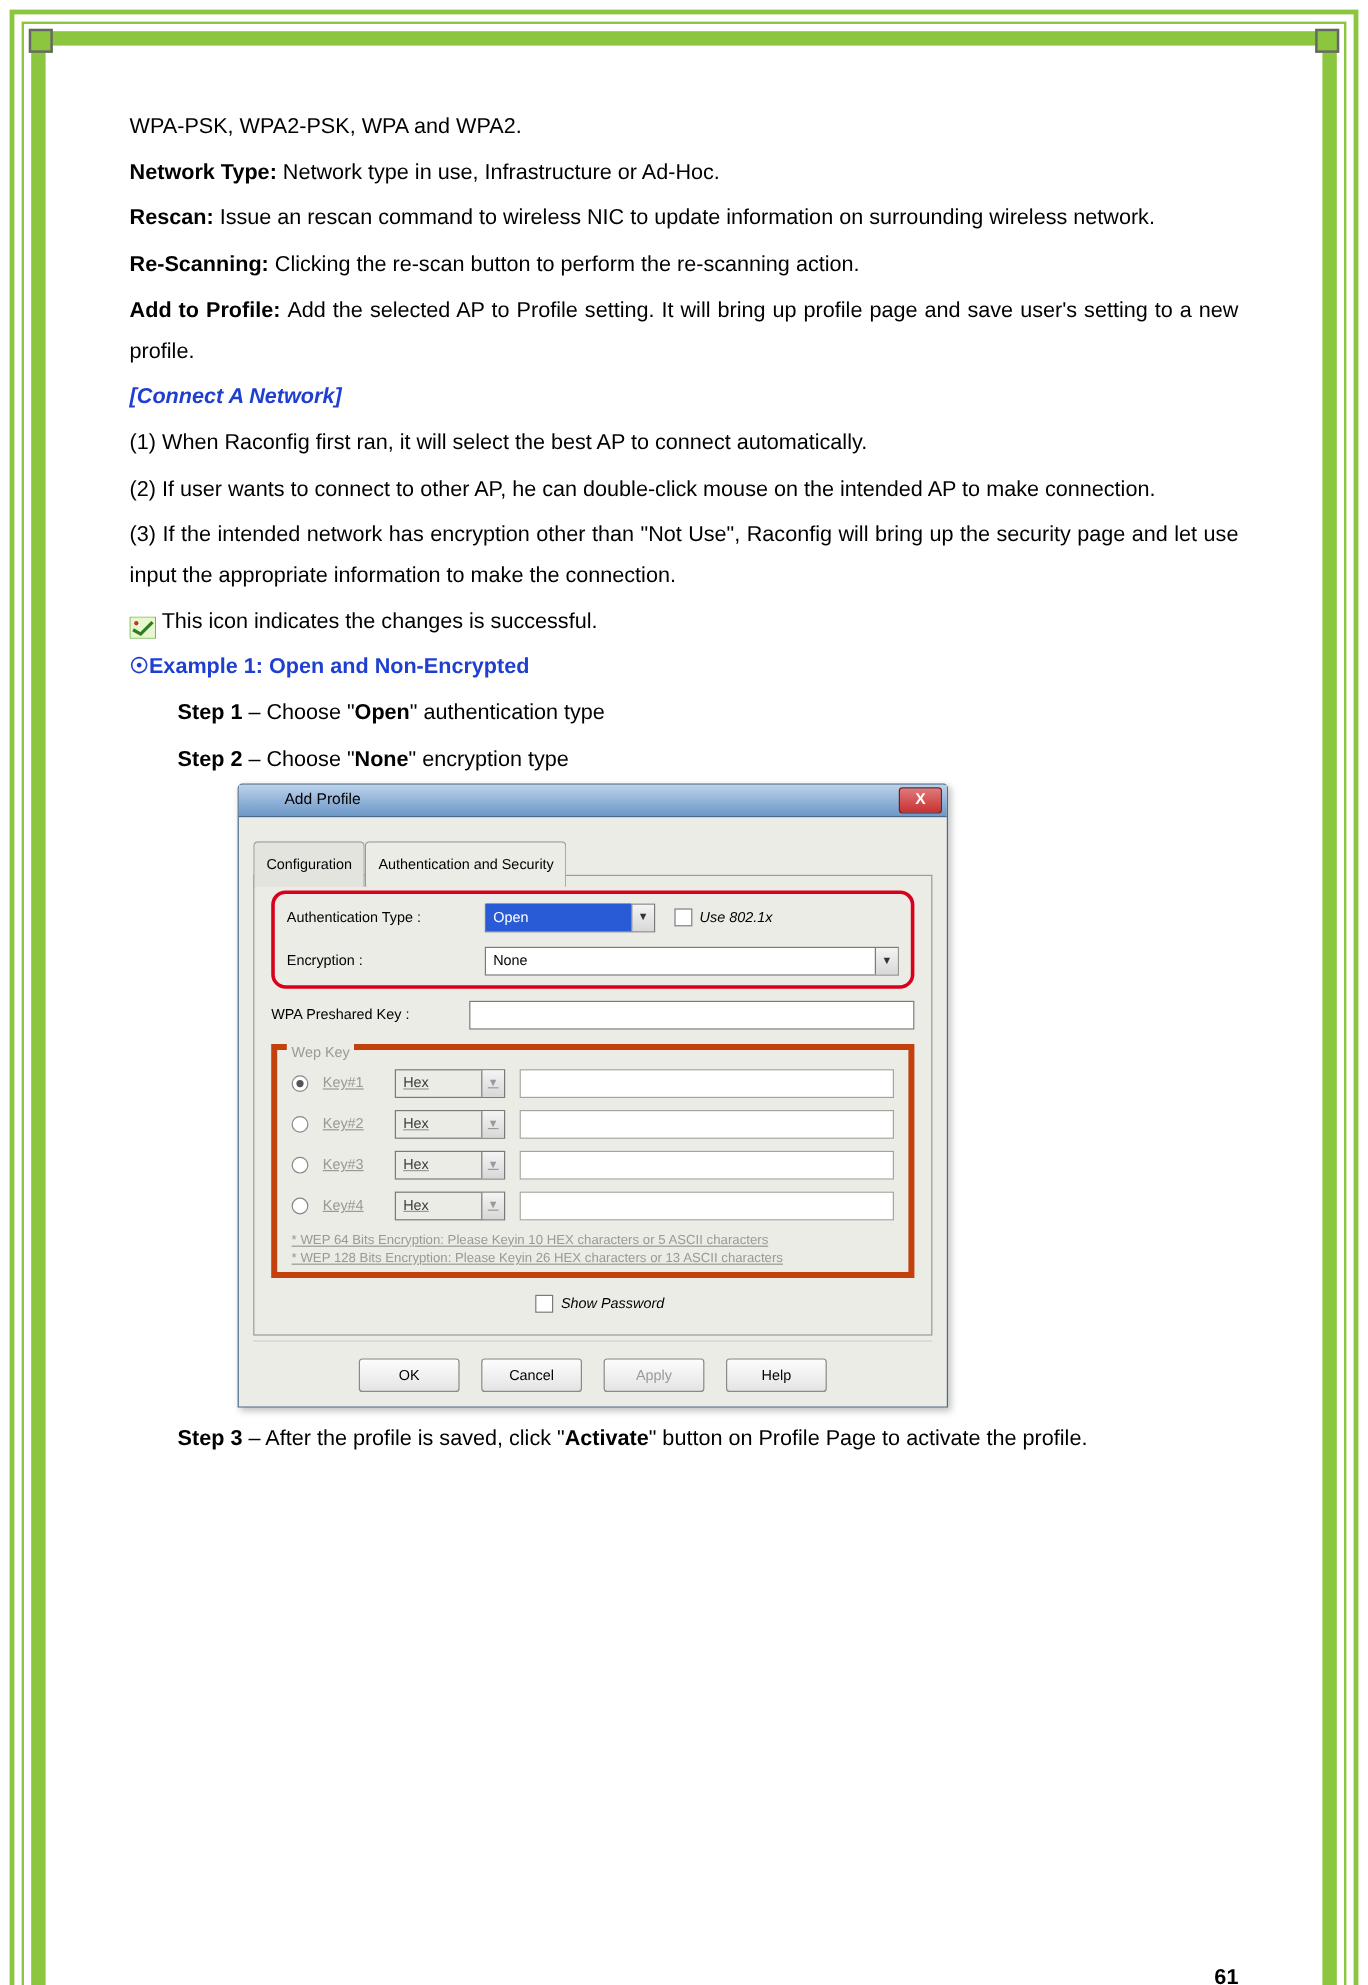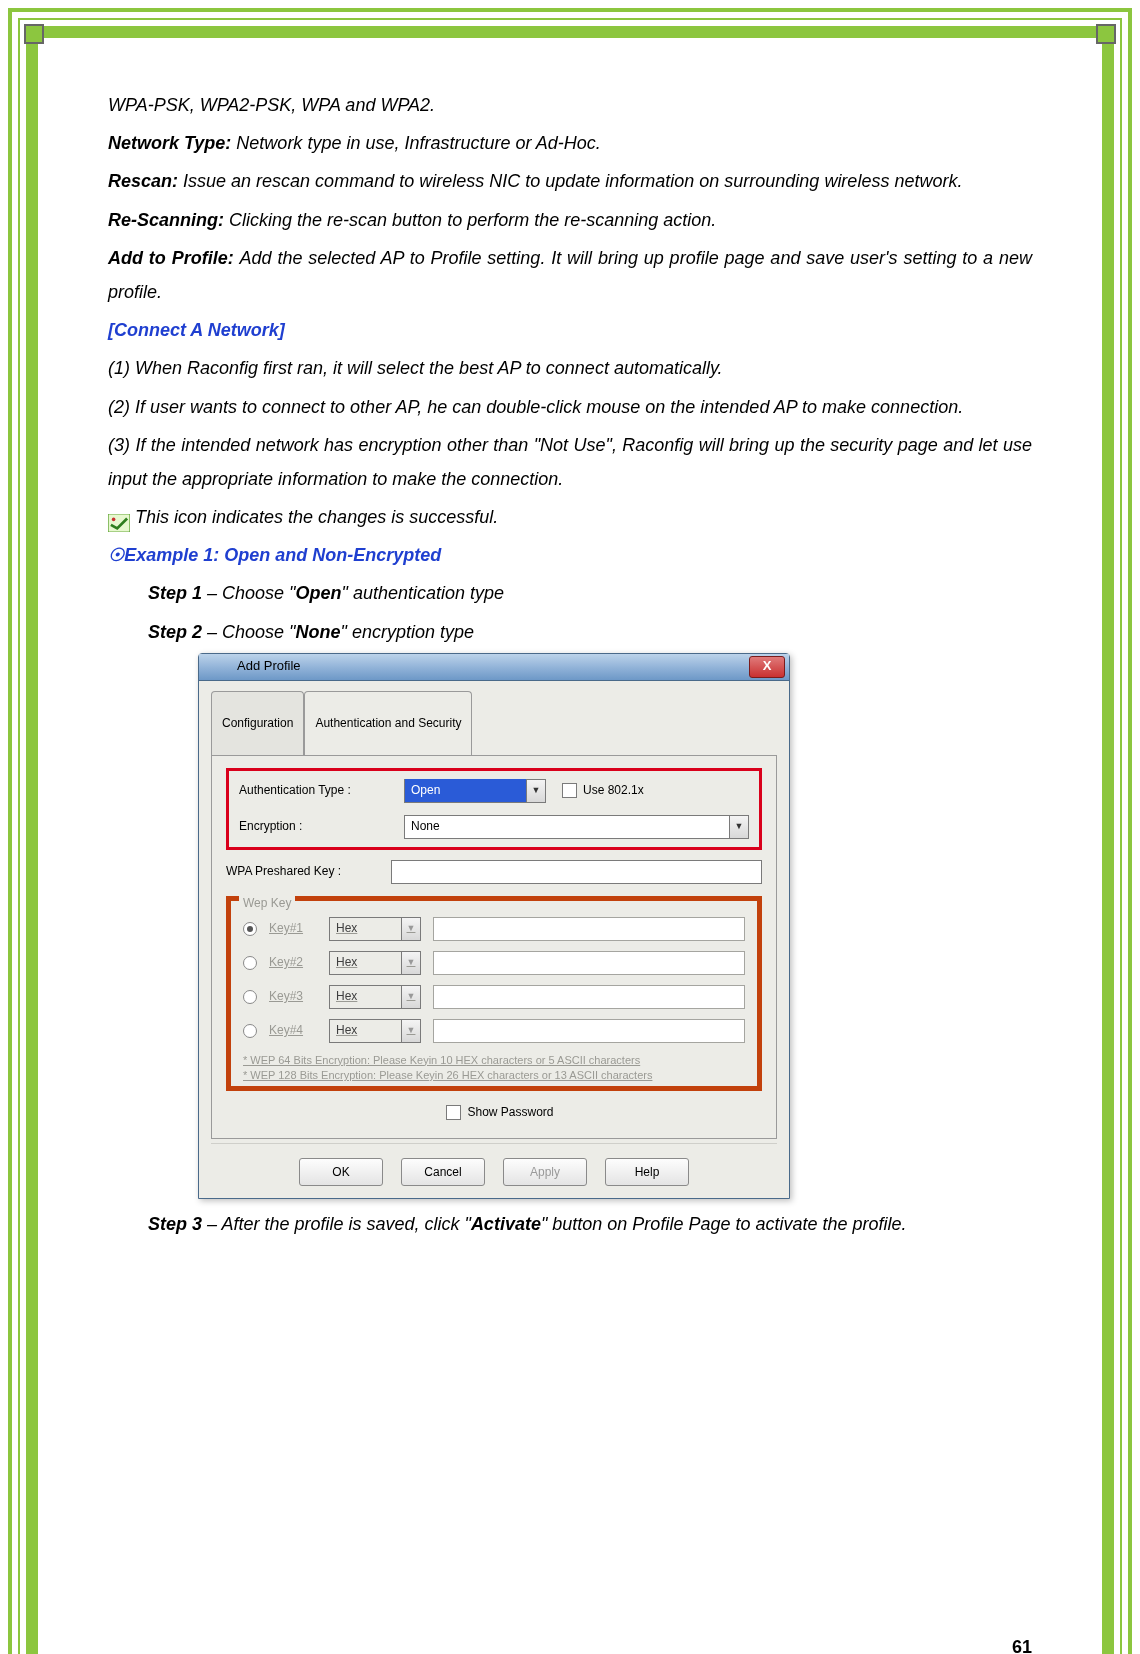--- a/index.html
+++ b/index.html
@@ -32,21 +32,21 @@
   border: 2px solid #666;
 }
 .corner.tl { top: -14px; left: -14px; }
 .corner.tr { top: -14px; right: -14px; }
 
 .content {
   font-size: 18px;
   line-height: 1.9;
   color: #000;
 }
-.content p { margin: 0 0 4px 0; text-align: justify; font-style: italic;}
+.content p { margin: 0 0 4px 0; text-align: justify;}
 .sect-title {
   color: #1F3FD0;
   font-style: italic;
   font-weight: bold;
   margin-top: 24px;
 }
 .example-title { color: #1F3FD0; font-weight: bold; margin-top: 26px; }
 .steps { margin-left: 40px; }
 .success-icon {
   display: inline-block;
@@ -78,33 +78,33 @@
   width: 34px; height: 20px;
   background: linear-gradient(#e07a7a, #c93030);
   border: 1px solid #7a1c1c;
   border-radius: 3px;
   color: #fff; text-align: center; font-weight: bold;
   line-height: 18px; font-size: 13px;
 }
 .dlg-body { padding: 8px 12px 12px 12px; }
 .tabs { display: flex; gap: 0; margin-bottom: 2px; }
 .tab {
-  padding: 20px 10px;
+  padding: 7px 10px;
   border: 1px solid #9a9a9a;
   border-bottom: none;
   background: #ECECE7;
   font-size: 12px;
   border-top-left-radius: 4px;
   border-top-right-radius: 4px;
   position: relative;
-  top: 2px;
+  top: 12px;
 }
 .tab.inactive { background: #e4e4df; }
 .panel { border: 1px solid #9a9a9a; padding: 12px 14px 10px 14px; }
-.highlight-box { border: 3px solid #D9001B; border-radius: 0; padding: 8px 10px; margin-bottom: 10px; }
+.highlight-box { border: 3px solid #D9001B; border-radius: 12px; padding: 8px 10px; margin-bottom: 10px; }
 .row { display: flex; align-items: center; margin-bottom: 12px; }
 .row .lbl { width: 165px; font-size: 12px; }
 .select {
   border: 1px solid #7a7a7a;
   background: #fff;
   height: 22px;
   display: flex; align-items: center;
   font-size: 12px;
   position: relative;
 }
@@ -112,21 +112,21 @@
 .select.sel-none { flex: 1; }
 .select .val { padding: 0 6px; flex: 1; }
 .select .val.highlighted { background: #2a5bd7; color: #fff; }
 .select .arrow {
   width: 18px; height: 100%;
   border-left: 1px solid #7a7a7a;
   background: linear-gradient(#f4f4f4,#d8d8d8);
   display: flex; align-items: center; justify-content: center;
 }
 .select .arrow::after { content: "▼"; font-size: 9px; color: #333; }
-.chk { display: inline-flex; align-items: center; gap: 6px; margin-left: 16px; font-size: 12px; }
+.chk { display: inline-flex; align-items: center; gap: 6px; margin-left: 16px; font-size: 12px; font-style: italic; }
 .chkbox { width: 13px; height: 13px; border: 1px solid #7a7a7a; background: #fff; }
 
 .txt { border: 1px solid #7a7a7a; background: #fff; height: 22px; flex: 1; }
 
 .fieldset {
   border: 5px solid #c2410c;
   position: relative;
   padding: 16px 12px 3px 12px;
   margin-top: 4px;
   color: #9a9a94;

